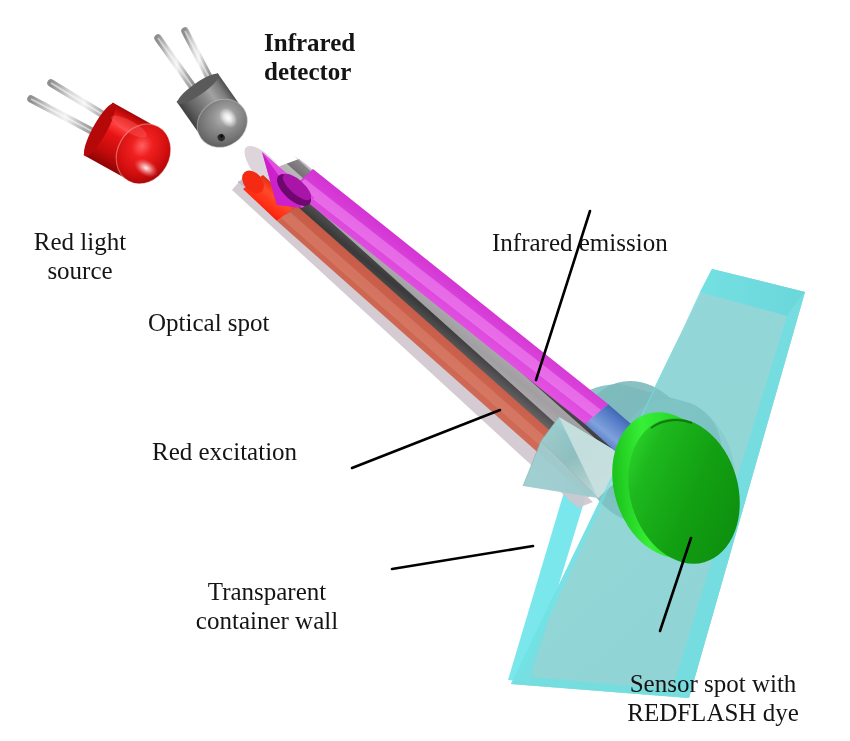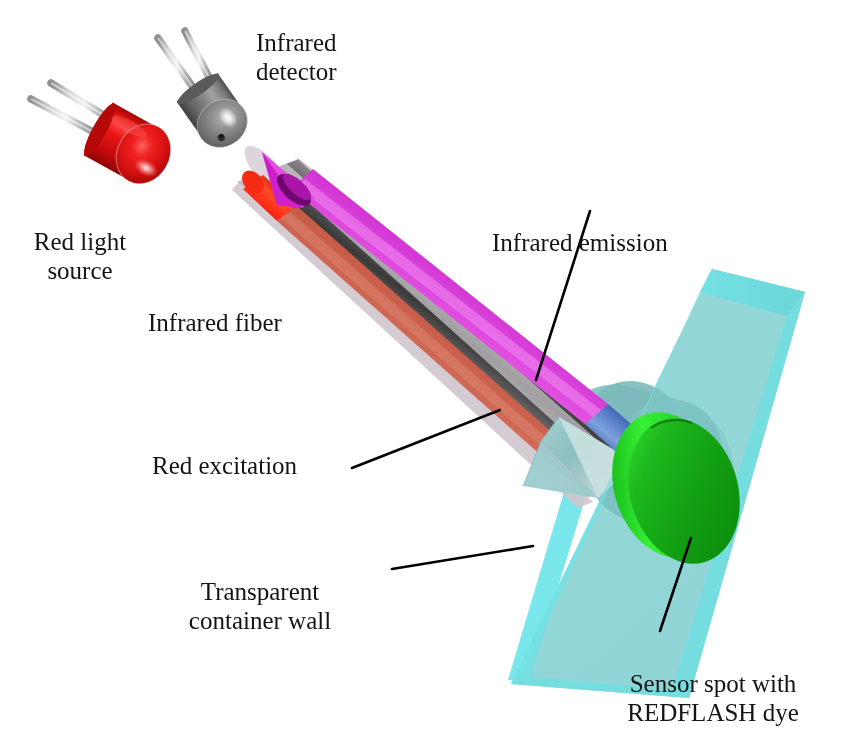--- a/index.html
+++ b/index.html
@@ -270,28 +270,28 @@
     <line x1="590" y1="211" x2="536" y2="380"></line>
     <line x1="352" y1="468" x2="500" y2="410"></line>
     <line x1="392" y1="569" x2="533" y2="546"></line>
     <line x1="660" y1="631" x2="691" y2="538"></line>
   </g>
 </svg>
 
 <div class="lbl ctr" style="left:4px;  top:190px; width:152px;">Red light
 source</div>
 
-<div class="lbl lft" style="left:256px; top:28px;  width:190px;">Infrared
+<div class="lbl lft" style="left:264px; top:28px;  width:190px;font-weight:bold;">Infrared
 detector</div>
 
 <div class="lbl lft" style="left:492px; top:180px; width:250px;margin-top:48px;">Infrared emission</div>
 
-<div class="lbl lft" style="left:148px; top:308px; width:200px;">Infrared fiber</div>
-
-<div class="lbl lft" style="left:152px; top:451px; width:220px;">Red excitation</div>
-
-<div class="lbl ctr" style="left:135px; top:540px; width:250px;">Transparent
+<div class="lbl lft" style="left:148px; top:308px; width:200px;">Optical spot</div>
+
+<div class="lbl lft" style="left:152px; top:437px; width:220px;">Red excitation</div>
+
+<div class="lbl ctr" style="left:142px; top:540px; width:250px;">Transparent
 container wall</div>
 
 <div class="lbl ctr" style="left:588px; top:632px; width:250px;">Sensor spot with
 REDFLASH dye</div>
 
 </div>
 
 </body></html>

